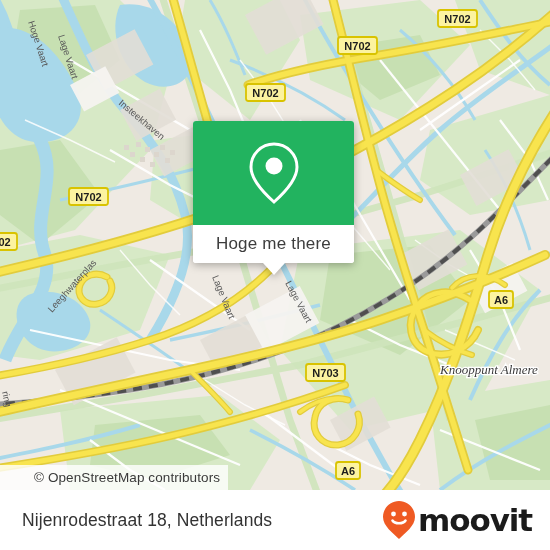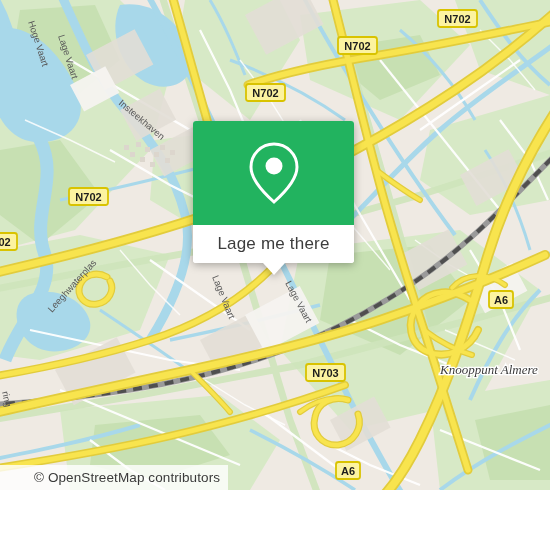--- a/index.html
+++ b/index.html
@@ -301,21 +301,35 @@
 
     <div id="callout">
       <div id="callout-body">
         <div id="callout-green">
           <svg width="56" height="66" viewBox="0 0 56 66">
             <path d="M28 4 C15.3 4 5 14.3 5 27 C5 40 19 54 28 62 C37 54 51 40 51 27 C51 14.3 40.7 4 28 4 Z" fill="none" stroke="#ffffff" stroke-width="3"></path>
             <circle cx="28" cy="26" r="8.5" fill="#ffffff"></circle>
           </svg>
         </div>
         <div id="callout-label">
-          <span>Lage me there</span>
+          <span>Hoge me there</span>
         </div>
       </div>
       <div id="callout-tail"></div>
     </div>
   </div>
 
+  <div id="bottom-bar">
+
+    <div id="addr">Nijenrodestraat 18, Netherlands</div>
+
+    <div id="brand">
+      <svg width="34" height="40" viewBox="0 0 34 40">
+        <path d="M17 1 C8.2 1 1 8.2 1 17 C1 26 11 33 17 39 C23 33 33 26 33 17 C33 8.2 25.8 1 17 1 Z" fill="#ef5a23"></path>
+        <circle cx="11.5" cy="14" r="2.4" fill="#ffffff"></circle>
+        <circle cx="22.5" cy="14" r="2.4" fill="#ffffff"></circle>
+        <path d="M10.5 20.5 C12.8 24.2 21.2 24.2 23.5 20.5" fill="none" stroke="#ffffff" stroke-width="2.6" stroke-linecap="round"></path>
+      </svg>
+      <span id="brand-word">moovit</span>
+    </div>
+  </div>
 
 </div>
 
 </body></html>

